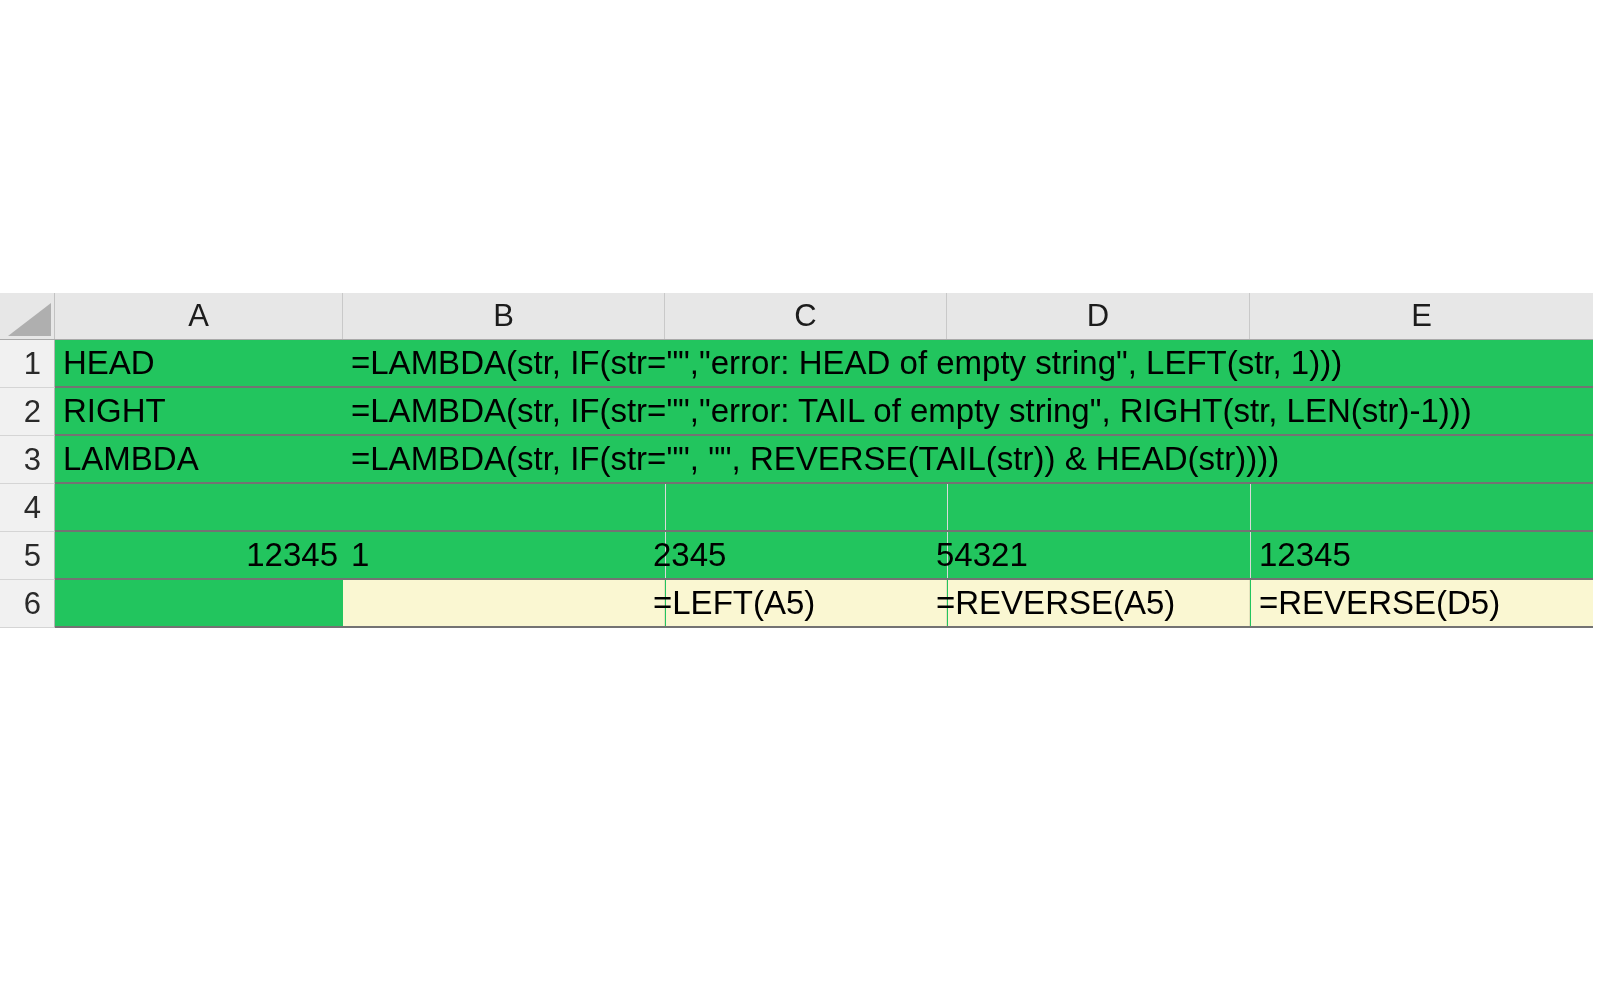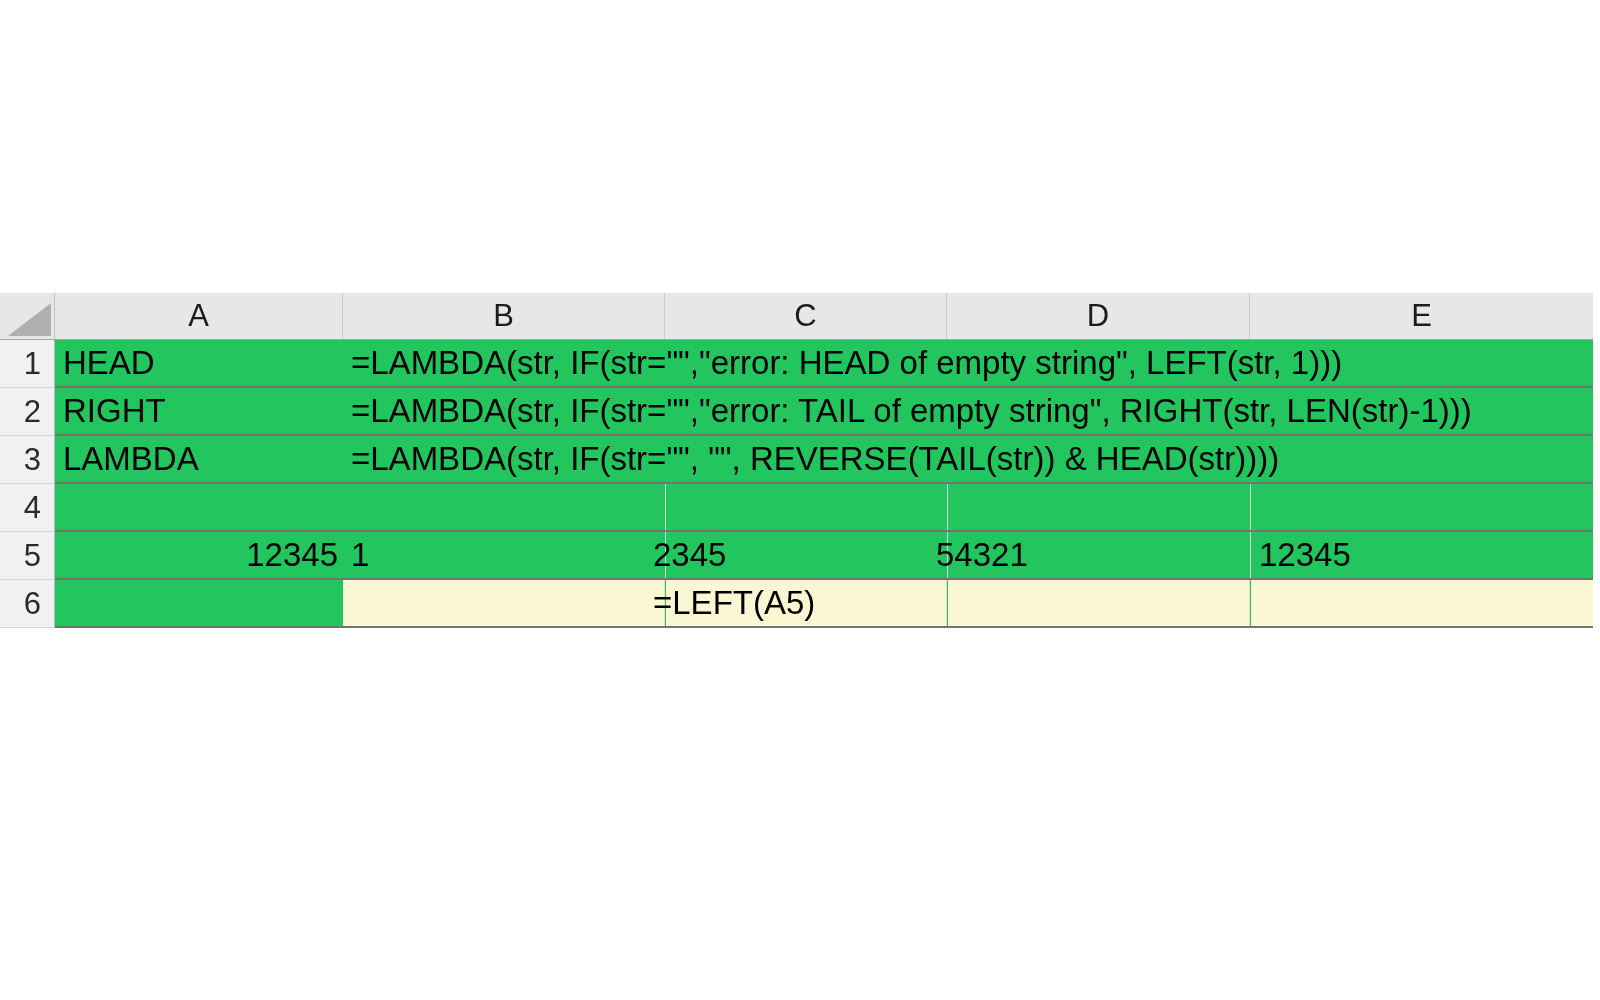--- a/index.html
+++ b/index.html
@@ -111,16 +111,18 @@
   </div>
 
   <div class="row">
     <div class="row-num">6</div>
     <div class="cells">
       <div class="hl hl-b"></div>
       <div class="hl hl-c"></div>
       <div class="hl hl-d"></div>
       <div class="hl hl-e"></div>
       <span class="celltext cx">=LEFT(A5)</span>
+      <span class="celltext dx">=REVERSE(A5)</span>
+      <span class="celltext ex">=REVERSE(D5)</span>
     </div>
   </div>
 
 </div>
 
 </body></html>

